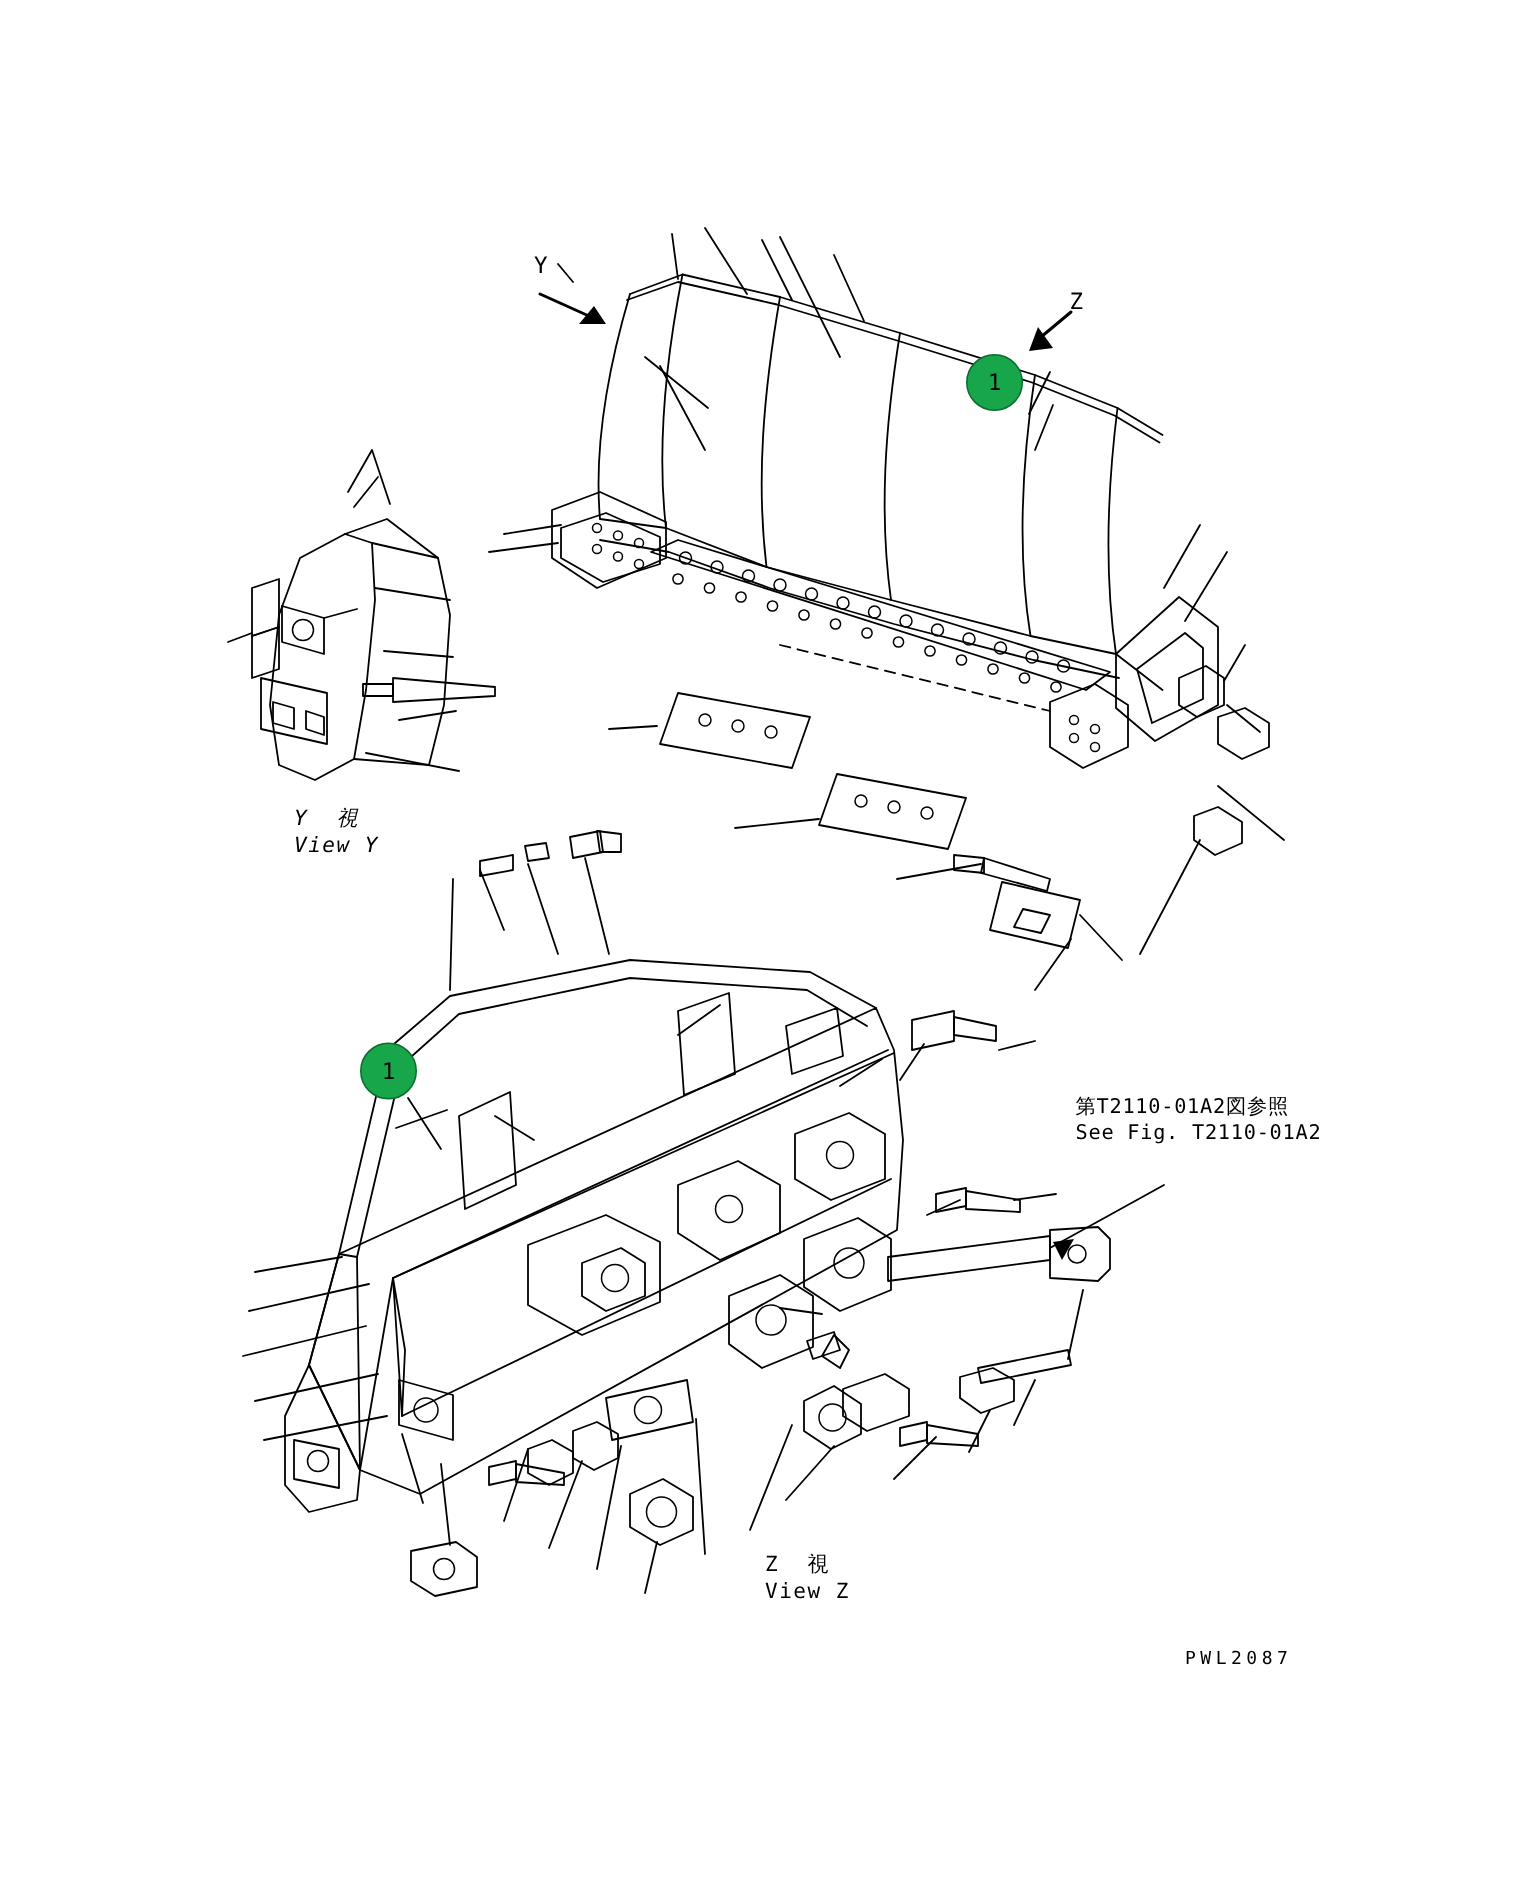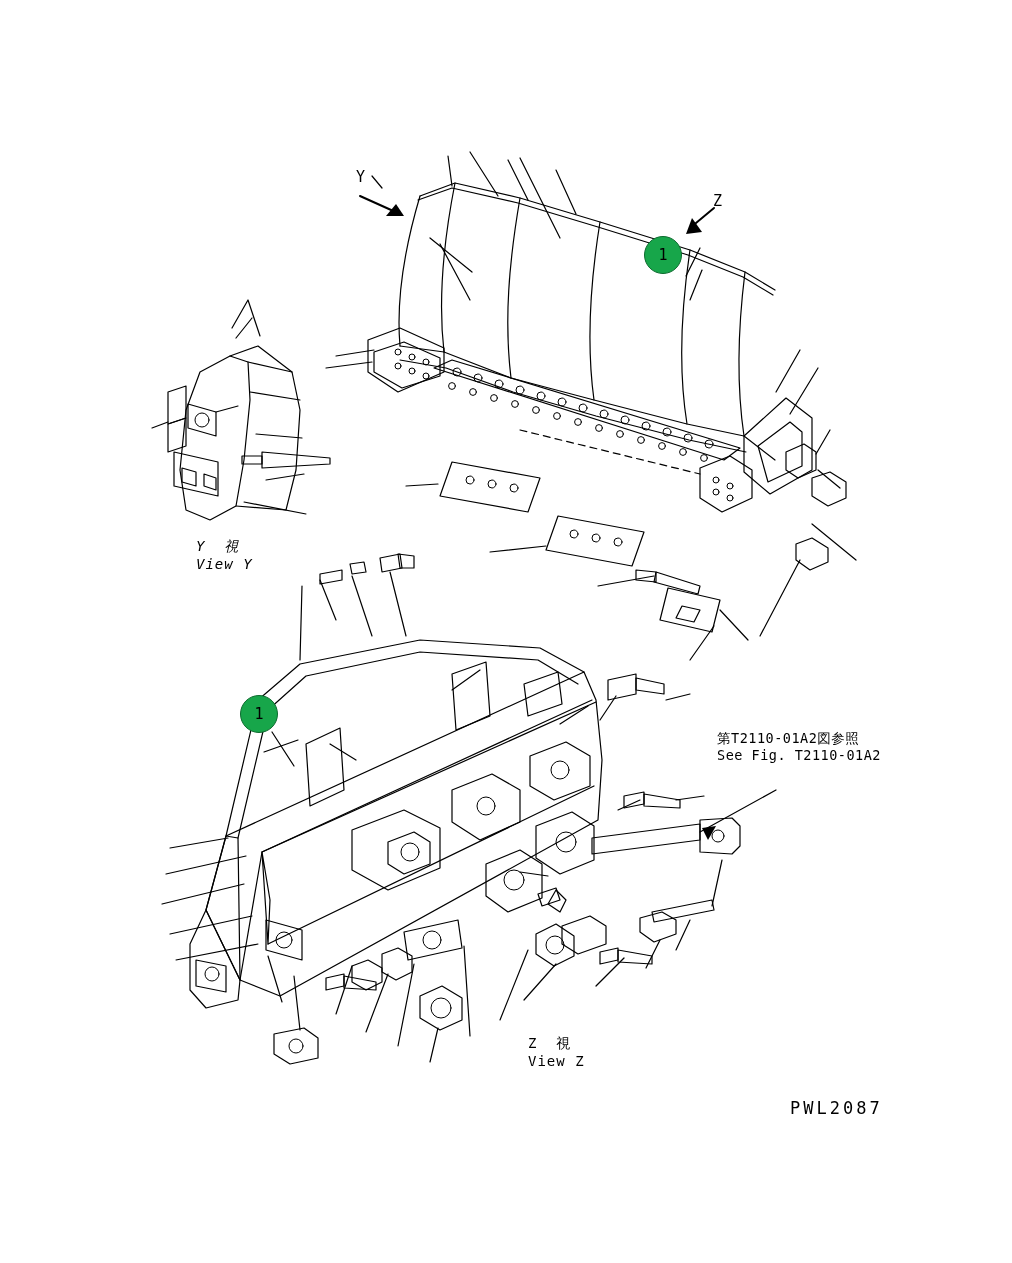--- a/index.html
+++ b/index.html
@@ -37,36 +37,36 @@
     color: #000;
   }
   .lbl-view-y {
     left: 196px;
     top: 538px;
     font-size: 14px;
     letter-spacing: 1px;
     font-style: italic;
   }
   .lbl-view-z {
-    left: 528px;
+    left: 510px;
     top: 1035px;
     font-size: 14px;
     letter-spacing: 1px;
   }
   .lbl-seefig {
     left: 706px;
     top: 730px;
     font-size: 13.5px;
     letter-spacing: 0.5px;
     margin-left: 11px;
   }
   .lbl-code {
     left: 790px;
     top: 1098px;
-    font-size: 17px;
+    font-size: 12px;
     letter-spacing: 3px;
   }
   .lbl-arrow-y {
     left: 356px;
     top: 168px;
     font-size: 15px;
   }
   .lbl-arrow-z {
     left: 713px;
     top: 192px;

